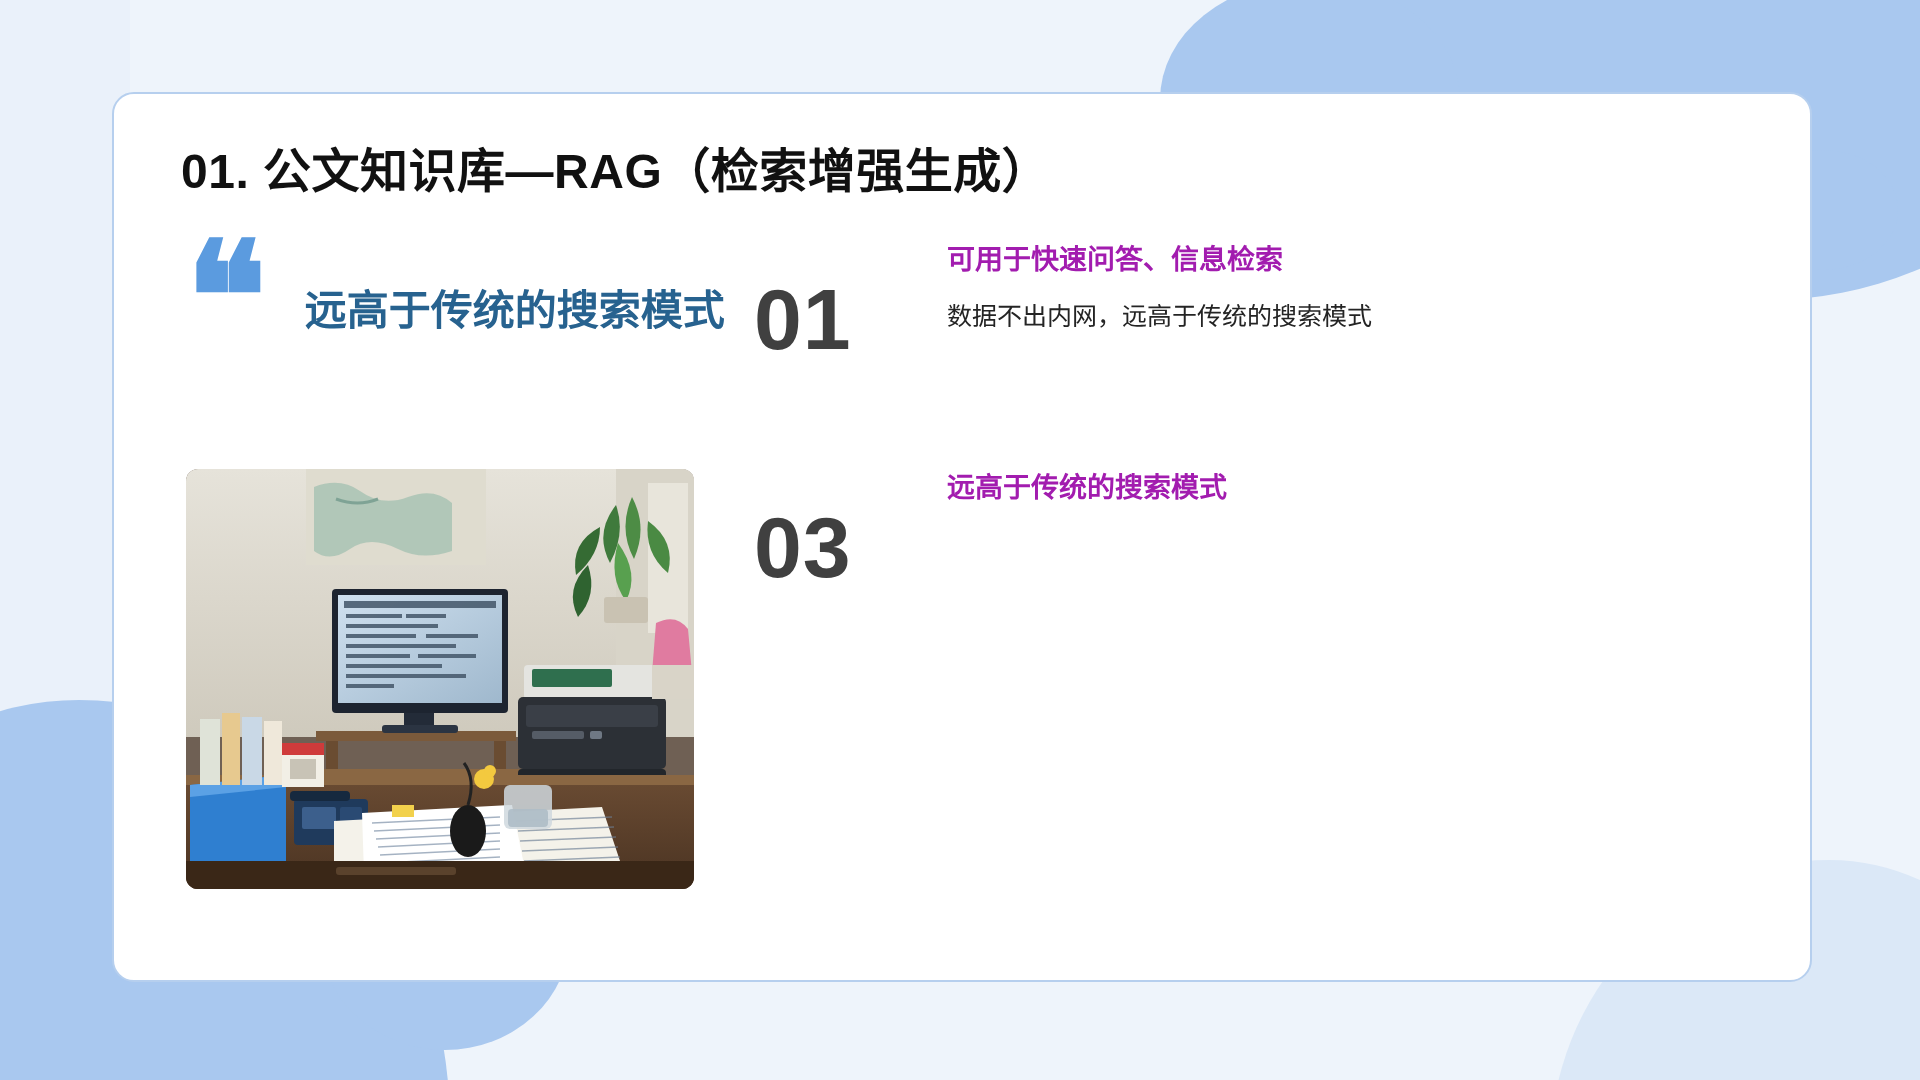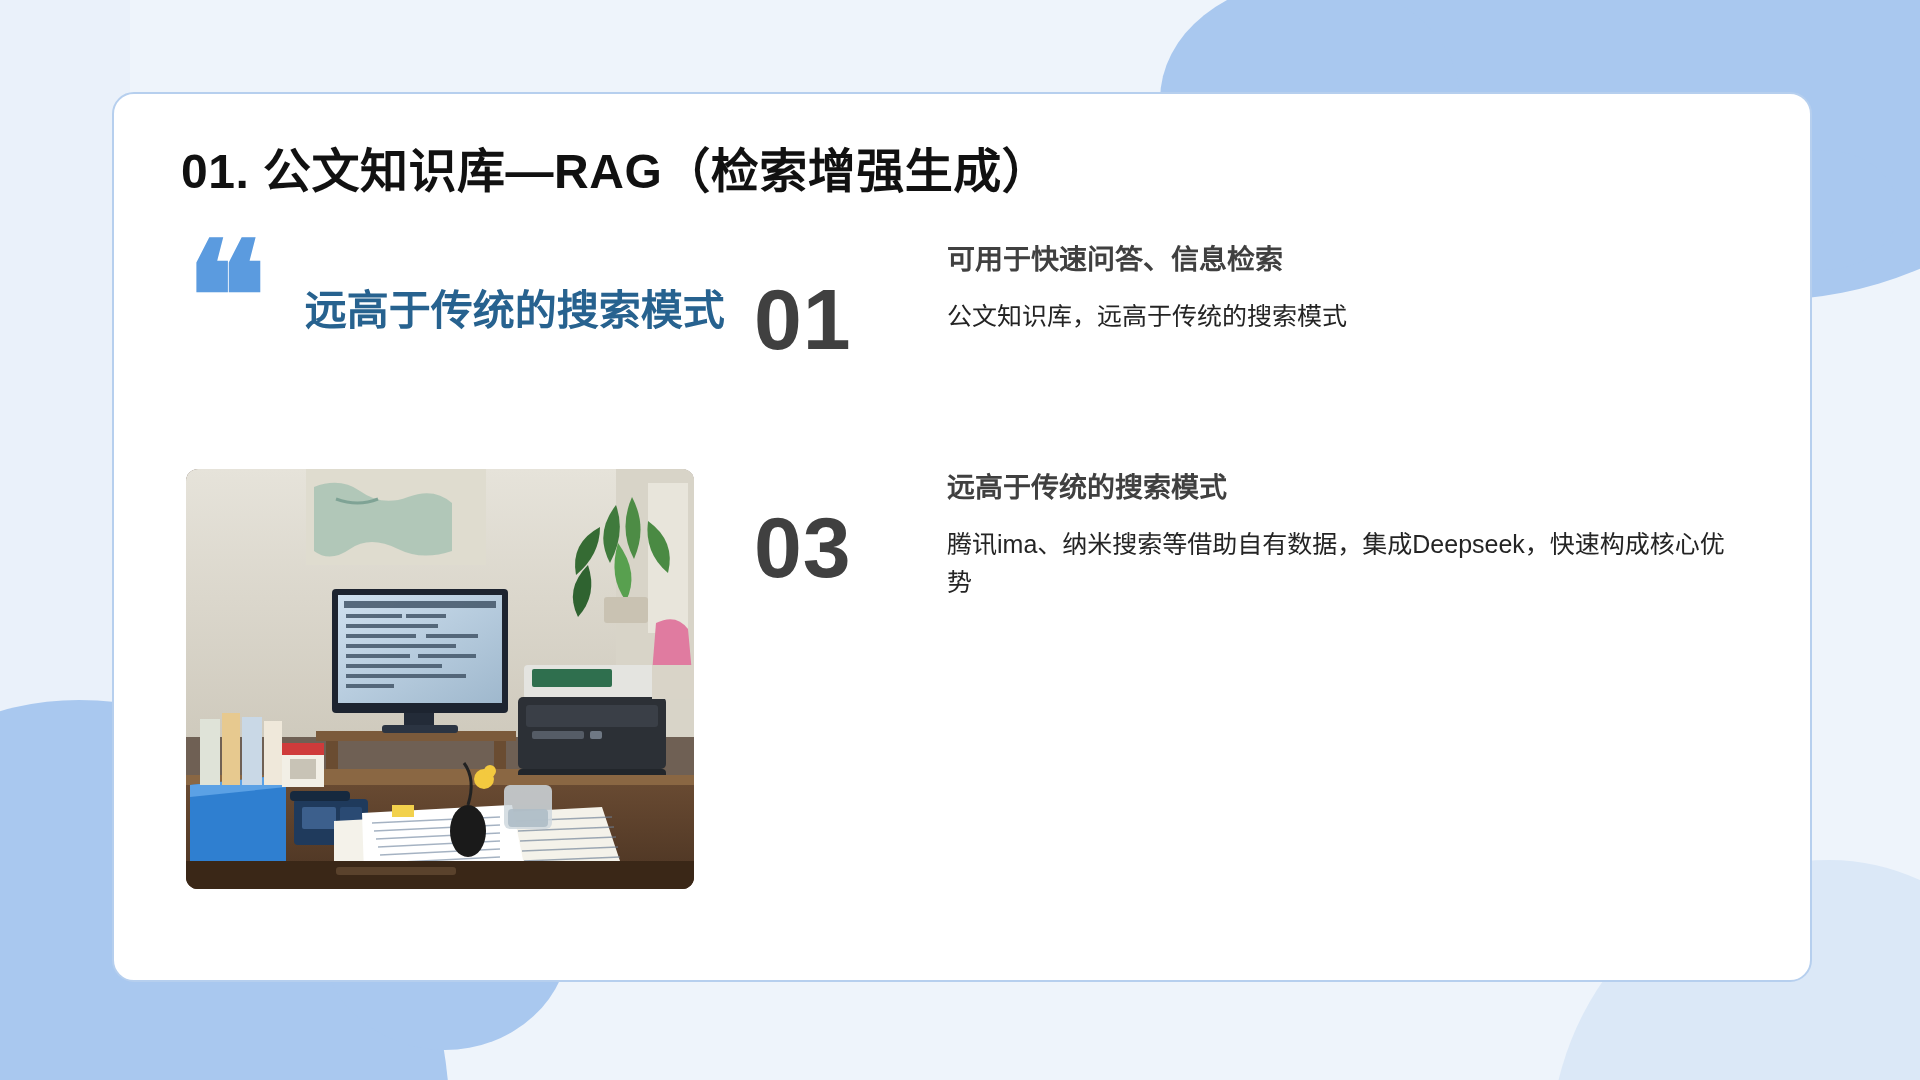--- a/index.html
+++ b/index.html
@@ -174,21 +174,21 @@
   }
   .item-body {
     position: absolute;
     left: 193px;
     top: 0;
     width: 790px;
   }
   .item-head {
     font-size: 28px;
     font-weight: 700;
-    color: #404040;
+    color: #a21caf;
     line-height: 1.3;
     margin-bottom: 19px;
   }
   .item-desc {
     font-size: 25px;
     font-weight: 400;
     color: #242424;
     line-height: 1.52;
   }
 </style>
@@ -336,27 +336,26 @@
       <rect x="150" y="398" width="120" height="8" rx="3" fill="#5a422c"></rect>
     </svg>
   </div>
 
   <div class="items">
 
     <div class="item">
       <div class="item-num">01</div>
       <div class="item-body">
         <div class="item-head">可用于快速问答、信息检索</div>
-        <div class="item-desc">公文知识库，远高于传统的搜索模式</div>
+        <div class="item-desc">数据不出内网，远高于传统的搜索模式</div>
       </div>
     </div>
 
 
     <div class="item">
       <div class="item-num">03</div>
       <div class="item-body">
         <div class="item-head">远高于传统的搜索模式</div>
-        <div class="item-desc">腾讯ima、纳米搜索等借助自有数据，集成Deepseek，快速构成核心优势</div>
       </div>
     </div>
 
   </div>
 </div>
 
 </body></html>

